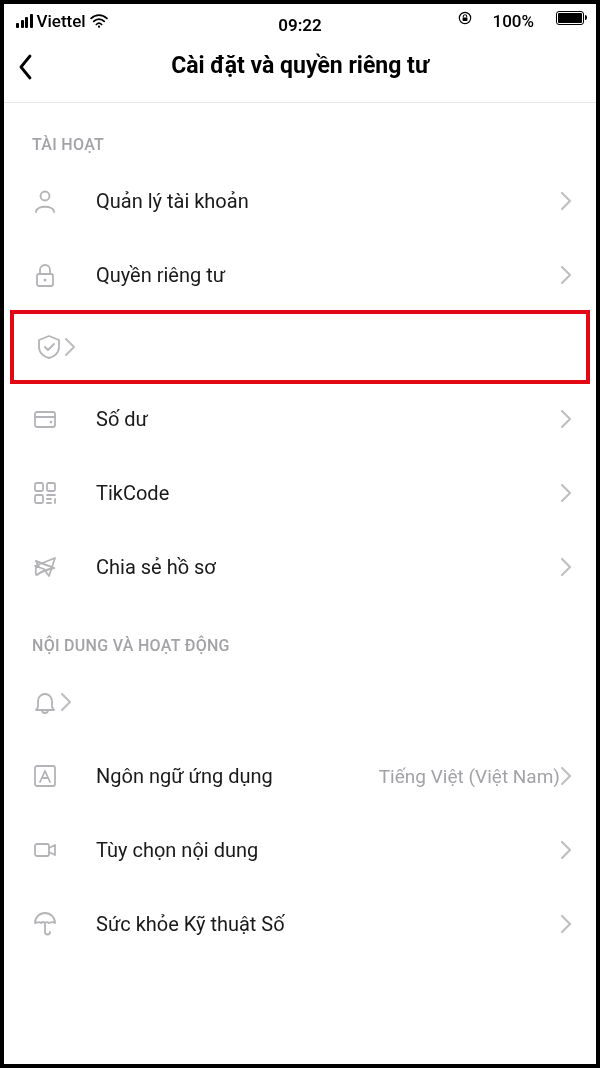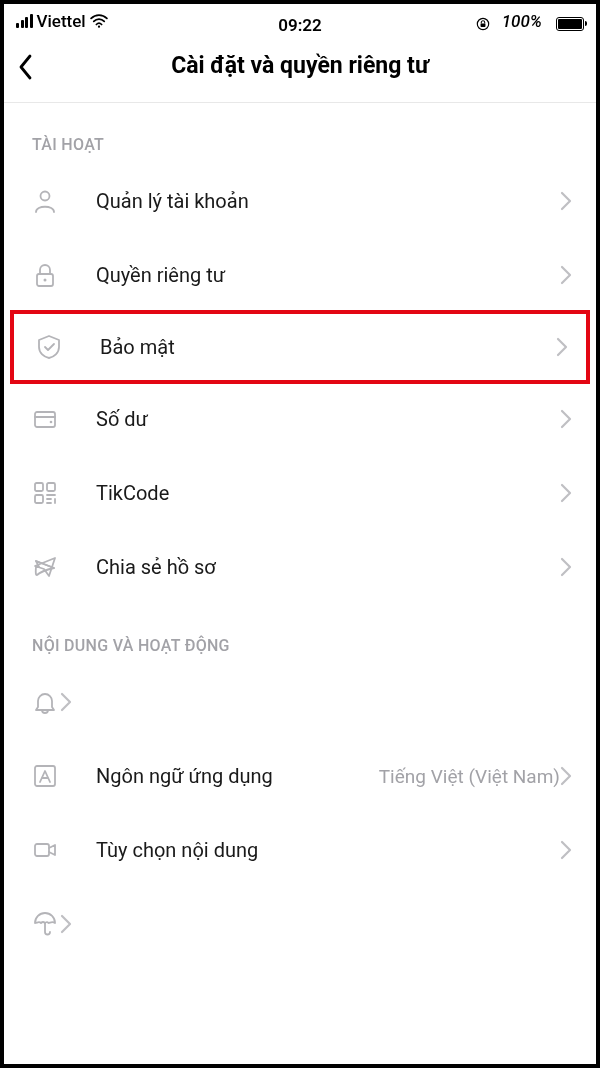--- a/index.html
+++ b/index.html
@@ -32,23 +32,22 @@
     }
     .status-center {
       position: absolute;
       left: 50%;
       transform: translateX(-50%);
       font-weight: 600;
       margin-top: 7px;
     }
     .status-right {
       display: flex;
-      align-items: flex-end;
-      gap: 12px;
-      font-style: italic;
+      align-items: flex-start;
+      gap: 20px;
     }
     .signal-bars {
       display: inline-flex;
       align-items: flex-end;
       gap: 1.5px;
       height: 14px;
     }
     .signal-bars span {
       width: 3px;
       background: #000;
@@ -244,21 +243,20 @@
     </svg>
 </div>
 
 <div class="list-item highlight">
   <span class="item-icon">
     <svg width="26" height="26" viewBox="0 0 26 26">
       <path d="M13 2 L23 6 V13 C23 19 18 23 13 24 C8 23 3 19 3 13 V6 Z" class="gray-stroke"></path>
       <path d="M9 13 L12 16 L18 10" class="gray-stroke"></path>
     </svg>
   </span>
-  <span class="item-label">Bảo mật</span>
   <svg class="chevron" viewBox="0 0 12 20">
       <path d="M2 2 L10 10 L2 18" stroke="#bfbfc3" stroke-width="2.2" fill="none" stroke-linecap="round" stroke-linejoin="round"></path>
     </svg>
 </div>
 
 <div class="list-item">
   <span class="item-icon">
     <svg width="26" height="26" viewBox="0 0 26 26">
       <rect x="3" y="6" width="20" height="15" rx="2" class="gray-stroke"></rect>
       <path d="M3 11 H23" class="gray-stroke"></path>
@@ -341,16 +339,17 @@
     </svg>
 </div>
 
 <div class="list-item">
   <span class="item-icon">
     <svg width="26" height="26" viewBox="0 0 26 26">
       <path d="M3 12 a10 10 0 0 1 20 0 C20 10 18 12 16.5 12 C15 10 13 12 13 12 C11 10 9 12 9 12 C7 10 5 12 3 12 Z" class="gray-stroke"></path>
       <path d="M13 12 V21 a2.5 2.5 0 0 0 5 0" class="gray-stroke"></path>
     </svg>
   </span>
+  <span class="item-label">Sức khỏe Kỹ thuật Số</span>
   <svg class="chevron" viewBox="0 0 12 20">
       <path d="M2 2 L10 10 L2 18" stroke="#bfbfc3" stroke-width="2.2" fill="none" stroke-linecap="round" stroke-linejoin="round"></path>
     </svg>
 </div>
 
 </body></html>

